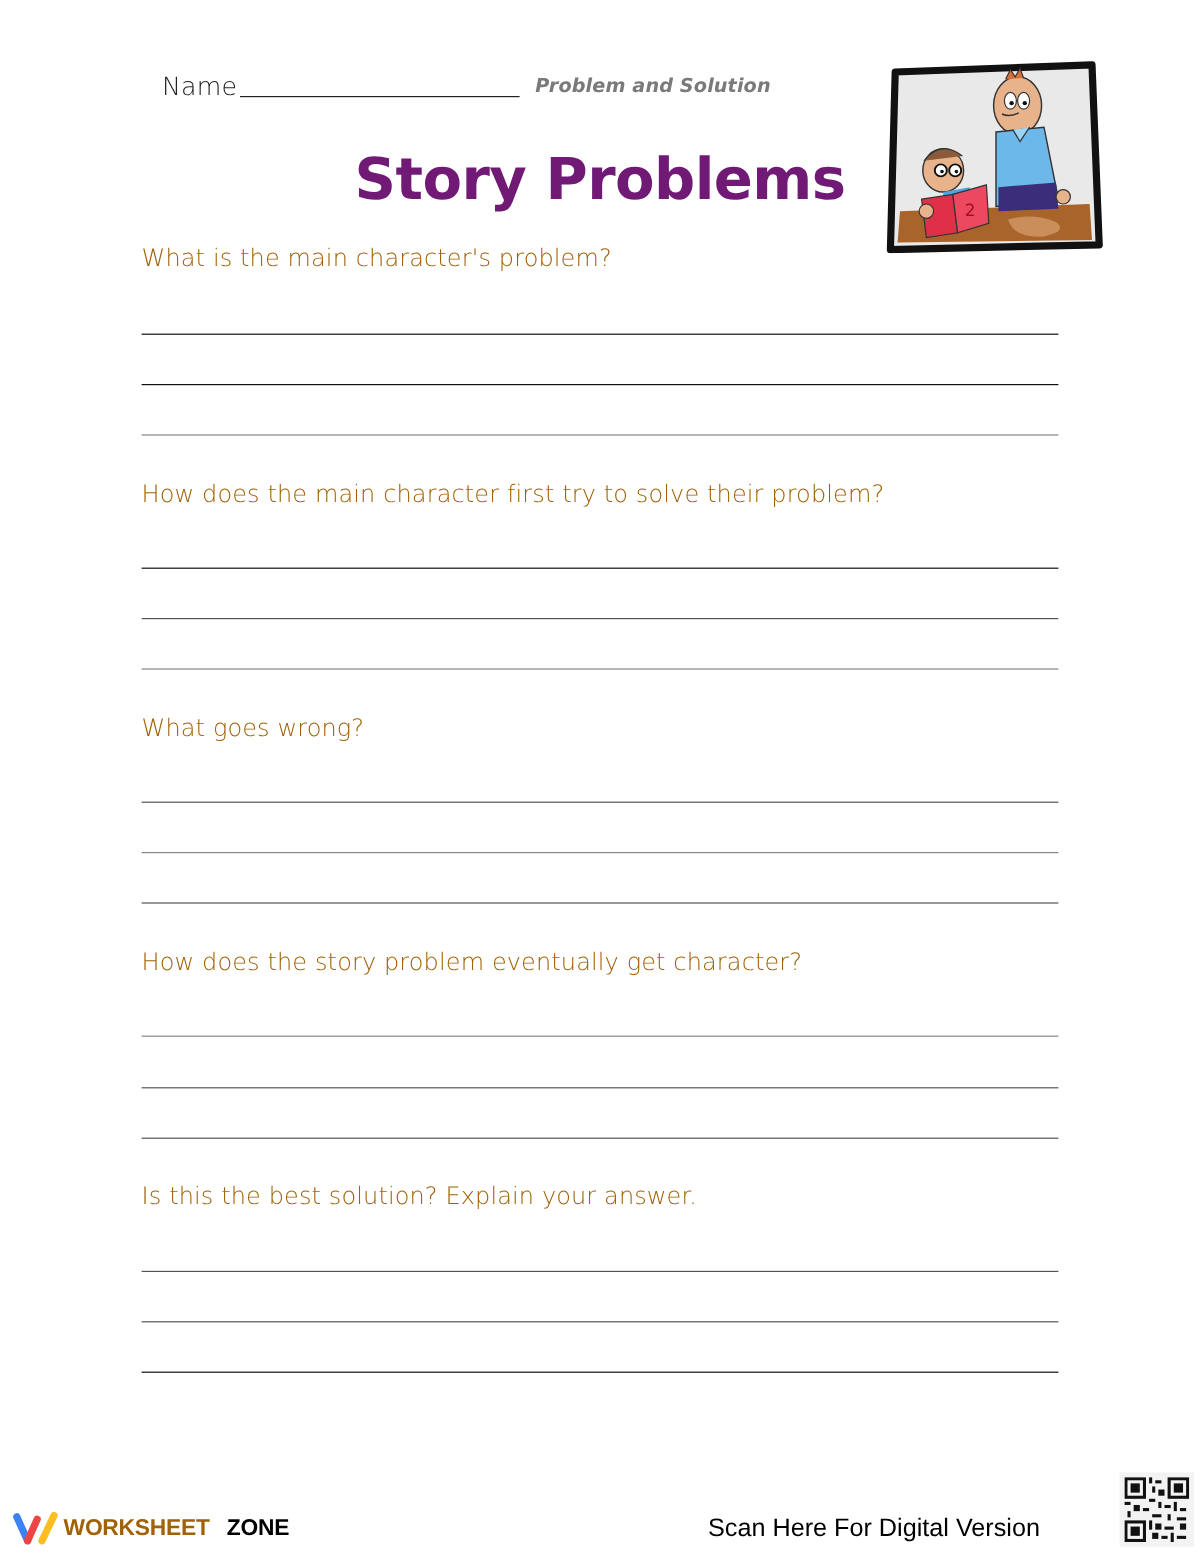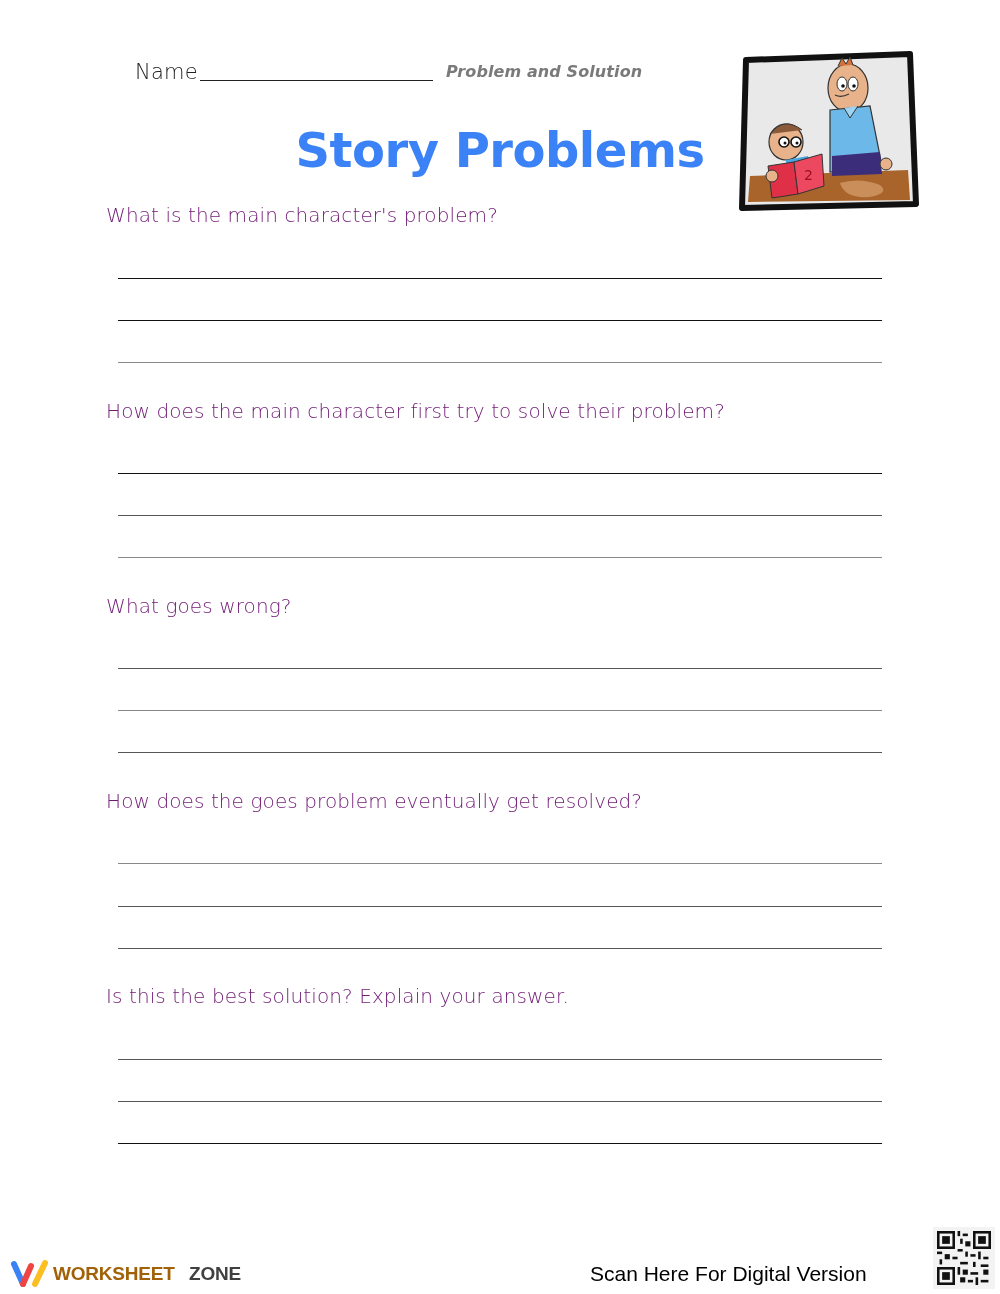--- a/index.html
+++ b/index.html
@@ -3,24 +3,24 @@
 <meta charset="utf-8">
 <style>
   html, body { margin:0; padding:0; background:#ffffff; }
   body { width:1000px; height:1294px; position:relative; overflow:hidden;
          font-family:"DejaVu Sans", sans-serif; color:#111; }
   .abs { position:absolute; }
   .name-label { left:118px; top:60px; font-size:21px; color:#222; font-weight:300; letter-spacing:0.2px;margin-left:17px; }
   .name-line { left:200px; top:80px; width:233px; height:0; border-top:1.6px solid #222; }
   .subject { left:446px; top:62px; font-size:16px; font-weight:bold; color:#7a7a7a; font-style:italic;
              font-family:"DejaVu Sans", sans-serif; letter-spacing:0.1px; }
-  .title { left:0; width:1000px; top:122px; text-align:center; font-size:48px; font-weight:bold; color:#3b82f6;
+  .title { left:0; width:1000px; top:122px; text-align:center; font-size:48px; font-weight:bold; color:#701a75;
            font-family:"DejaVu Sans", sans-serif; letter-spacing:-0.5px; }
   .illus { left:720px; top:48px; width:214px; height:163px; }
-  .question { left:106px; font-size:20px; font-weight:300; color:#701a75; letter-spacing:0.1px; }
+  .question { left:118px; font-size:20px; font-weight:300; color:#a16207; letter-spacing:0.1px; }
   .line { left:118px; width:764px; height:0; border-top:1.5px solid #555; }
   .line.dark { border-top:1.6px solid #111; }
   .line.light { border-top:1.4px solid #888; }
   .logo { left:10px; top:1258px; width:230px; height:32px; }
   .scan { left:590px; top:1262px; font-size:21px; color:#000000; font-family:"Liberation Sans", sans-serif; }
   .qr { left:933px; top:1227px; width:62px; height:62px; background:#f3f3f3; }
 </style>
 </head>
 <body>
 
@@ -72,38 +72,38 @@
 <div class="abs question" style="top:399px;">How does the main character first try to solve their problem?</div>
 <div class="abs line dark" style="top:473px;"></div>
 <div class="abs line" style="top:515px;"></div>
 <div class="abs line light" style="top:557px;"></div>
 
 <div class="abs question" style="top:594px;">What goes wrong?</div>
 <div class="abs line" style="top:668px;"></div>
 <div class="abs line light" style="top:710px;"></div>
 <div class="abs line" style="top:752px;"></div>
 
-<div class="abs question" style="top:789px;">How does the goes problem eventually get resolved?</div>
+<div class="abs question" style="top:789px;">How does the story problem eventually get character?</div>
 <div class="abs line light" style="top:863px;"></div>
 <div class="abs line" style="top:906px;"></div>
 <div class="abs line" style="top:948px;"></div>
 
 <div class="abs question" style="top:984px;">Is this the best solution? Explain your answer.</div>
 <div class="abs line" style="top:1059px;"></div>
 <div class="abs line" style="top:1101px;"></div>
 <div class="abs line dark" style="top:1143px;"></div>
 
 <div class="abs logo">
   <svg width="40" height="32" viewBox="0 0 40 32" style="position:absolute;left:0;top:0;">
     <line x1="4" y1="6" x2="13" y2="26" stroke="#3b82f6" stroke-width="6" stroke-linecap="round"></line>
     <line x1="13" y1="26" x2="21" y2="8" stroke="#ef4444" stroke-width="6" stroke-linecap="round"></line>
     <line x1="25" y1="26" x2="35" y2="5" stroke="#fbbf24" stroke-width="6" stroke-linecap="round"></line>
   </svg>
   <span style="position:absolute;left:43px;top:5px;font-size:19px;font-weight:bold;color:#a16207;font-family:'Liberation Sans',sans-serif;letter-spacing:-0.2px;">WORKSHEET</span>
-  <span style="position:absolute;left:179px;top:5px;font-size:19px;font-weight:bold;color:#404040;font-family:'Liberation Sans',sans-serif;letter-spacing:-0.2px;">ZONE</span>
+  <span style="position:absolute;left:179px;top:5px;font-size:19px;font-weight:bold;color:#000000;font-family:'Liberation Sans',sans-serif;letter-spacing:-0.2px;">ZONE</span>
 </div>
 
 <div class="abs scan">Scan Here For Digital Version</div>
 
 <div class="abs qr">
   <svg width="62" height="62" viewBox="0 0 21 21" style="padding:4px;box-sizing:border-box;">
     <rect x="0" y="0" width="21" height="21" fill="#f3f3f3"></rect>
     <g fill="#111">
       <rect x="0" y="0" width="7" height="7"></rect>
         <rect x="1" y="1" width="5" height="5" fill="#f3f3f3"></rect>

